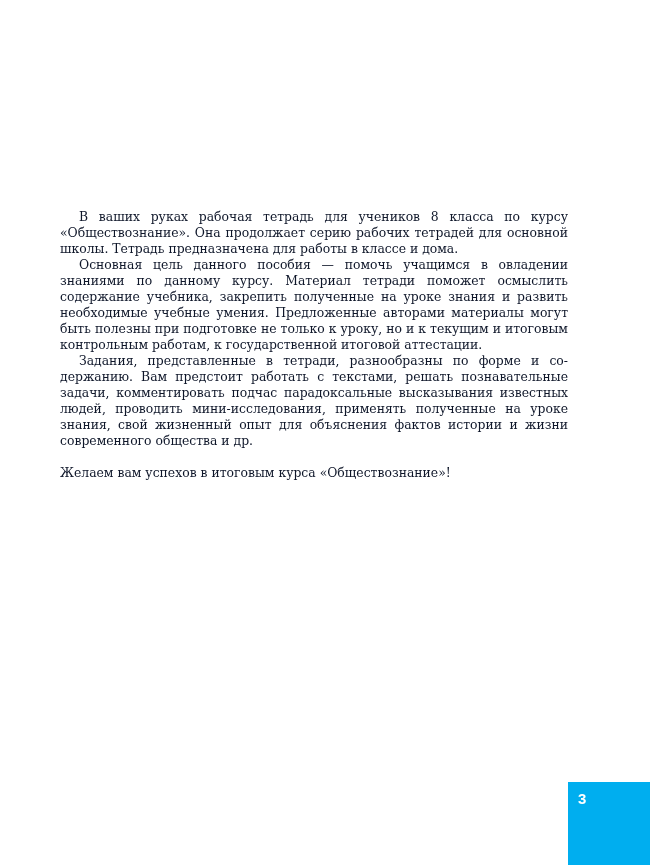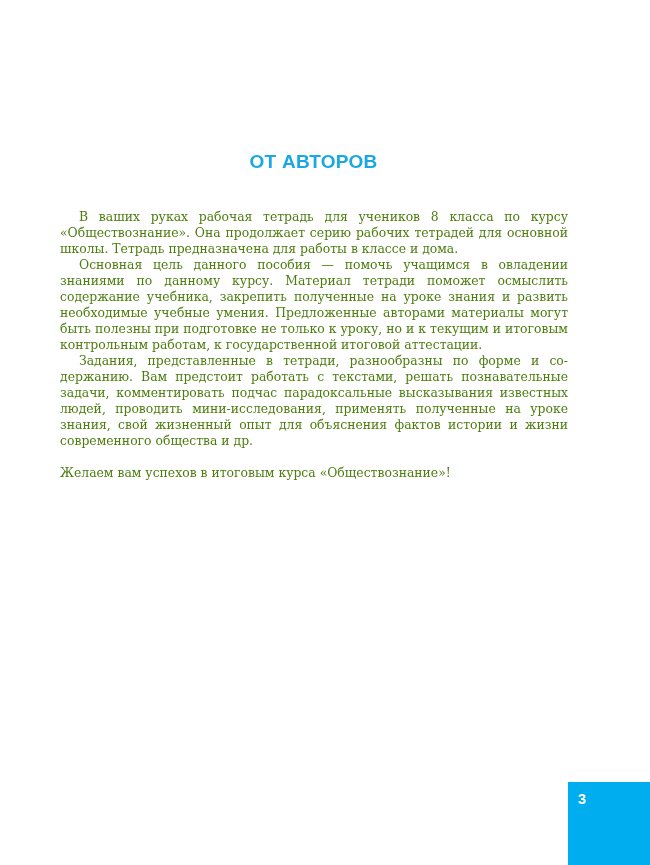--- a/index.html
+++ b/index.html
@@ -33,21 +33,21 @@
       margin: 0;
     }
     .body-text {
       position: absolute;
       left: 60px;
       top: 209px;
       width: 508px;
       font-family: "DejaVu Serif", "Liberation Serif", serif;
       font-size: 12.4px;
       line-height: 16px;
-      color: #4d7c0f;
+      color: #0f172a;
       text-align: justify;
     }
     .body-text p {
       margin: 0;
       text-indent: 19px;
       text-align: justify;
       hyphens: manual;
     }
     .body-text p.closing {
       text-indent: 0;
@@ -68,21 +68,20 @@
       font-family: "Liberation Sans", sans-serif;
       font-weight: bold;
       font-size: 15px;
       color: #ffffff;
     }
   </style>
 </head>
 <body>
 
 <div class="page">
-  <h1 class="title">ОТ АВТОРОВ</h1>
 
   <div class="body-text">
     <p>В ваших руках рабочая тетрадь для учеников 8 класса по курсу «Обществознание». Она продолжает серию рабочих тетрадей для ос­новной школы. Тетрадь предназначена для работы в классе и дома.</p>
     <p>Основная цель данного пособия — помочь учащимся в овладении знаниями по данному курсу. Материал тетради поможет осмыслить содержание учебника, закрепить полученные на уроке знания и раз­вить необходимые учебные умения. Предложенные авторами мате­риалы могут быть полезны при подготовке не только к уроку, но и к текущим и итоговым контрольным работам, к государственной итоговой аттестации.</p>
     <p>Задания, представленные в тетради, разнообразны по форме и со­держанию. Вам предстоит работать с текстами, решать познаватель­ные задачи, комментировать подчас парадоксальные высказывания известных людей, проводить мини-исследования, применять получен­ные на уроке знания, свой жизненный опыт для объяснения фактов истории и жизни современного общества и др.</p>
     <p class="closing">Желаем вам успехов в итоговым курса «Обществознание»!</p>
   </div>
 
   <div class="page-tab">
     <span class="page-number">3</span>

